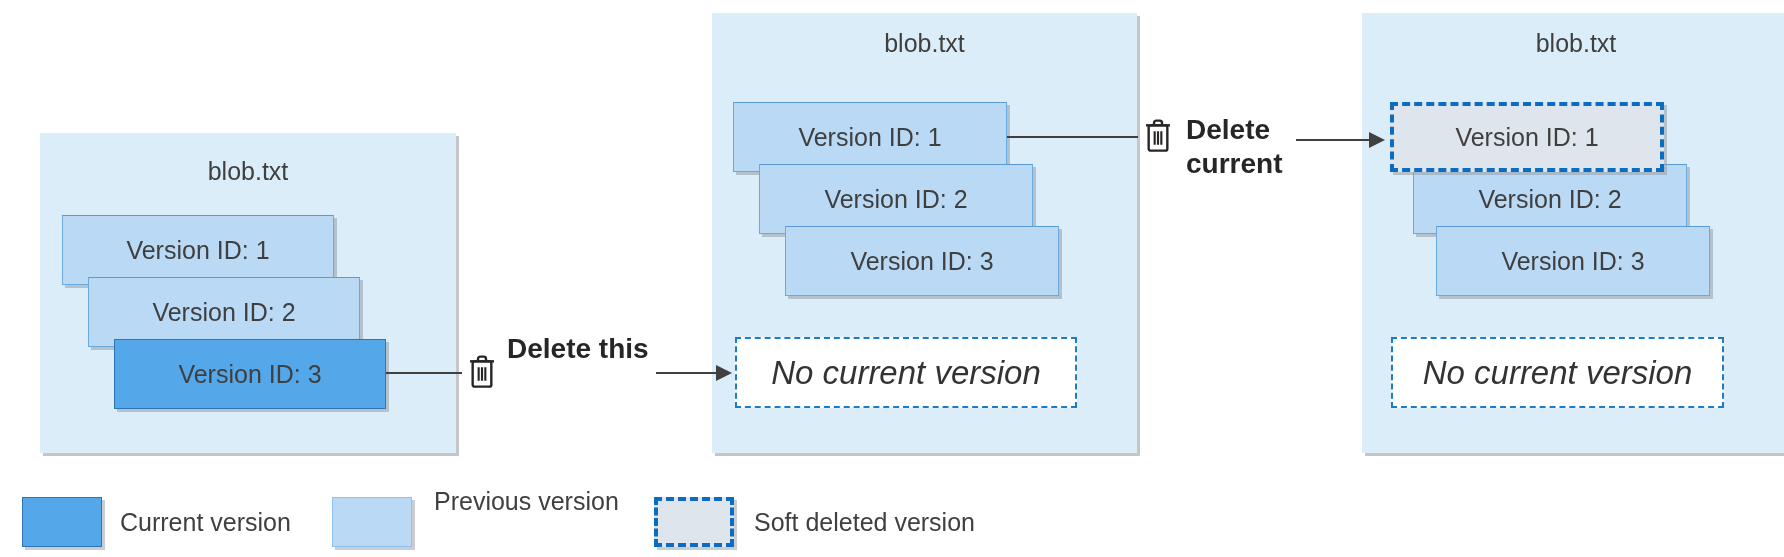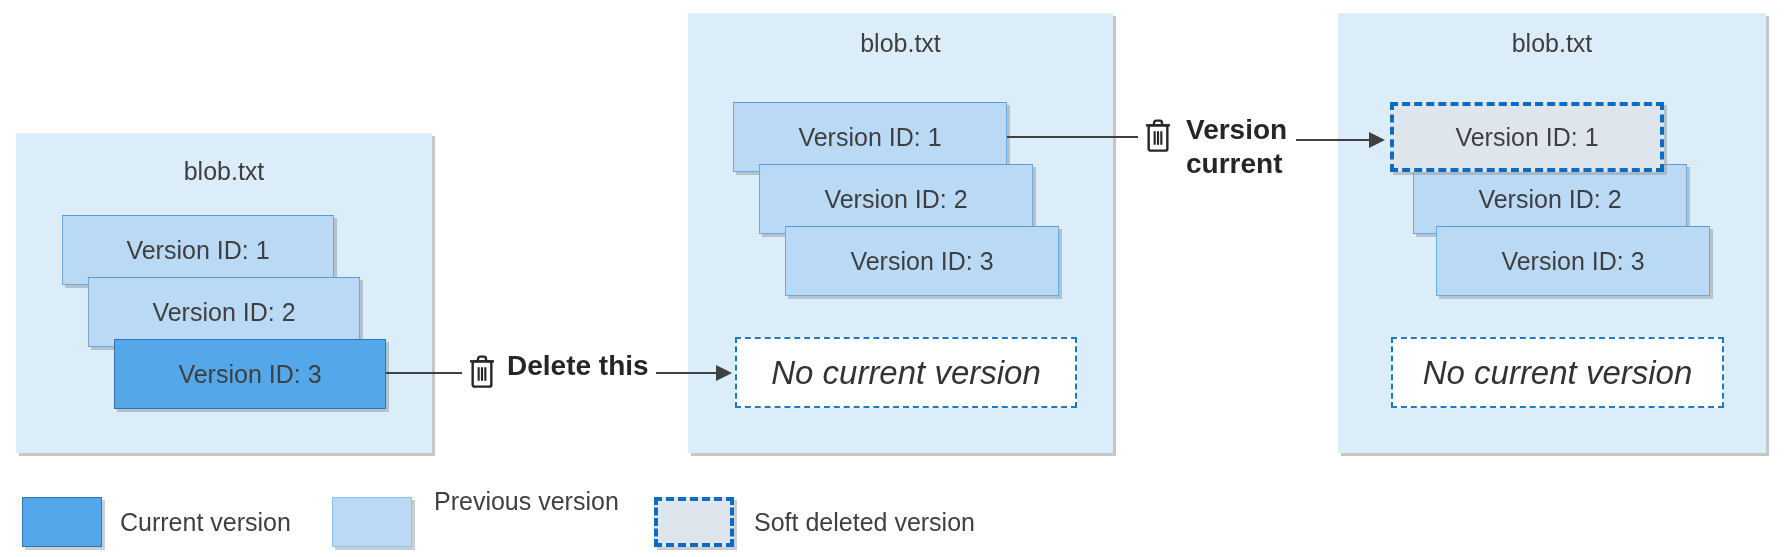--- a/index.html
+++ b/index.html
@@ -3,20 +3,21 @@
 <meta charset="utf-8">
 <style>
   html,body { margin:0; padding:0; background:#ffffff; }
   .canvas {
     position:relative; width:1784px; height:557px; overflow:hidden;
     font-family:"Liberation Sans", sans-serif; background:#ffffff; color:#3f3f3f;
   }
   .panel {
     position:absolute; background:#dbedf8;
     box-shadow:3px 3px 0 #c6c6c6;
+    margin-left:24px;
   }
   .panel-title {
     width:100%; text-align:center; font-size:25px; color:#3f3f3f; padding-top:16px;
   }
   .vbox {
     position:absolute; height:70px; display:flex; align-items:center; justify-content:center;
     font-size:25px; color:#3f3f3f; box-sizing:border-box;
     box-shadow:3px 3px 0 rgba(150,158,165,0.55);
   }
   .vbox.prev    { background:#b9d9f5; border:1px solid #6ba9de; border-top-color:#5b9bd5; }
@@ -114,33 +115,33 @@
     <polygon points="1385,140 1369,132 1369,148" fill="#404040"></polygon>
   </svg>
 
   <svg class="trash" style="left:466px;top:353px;" width="32" height="38" viewBox="0 0 24 28">
     <path d="M3 6h18" stroke="#262626" stroke-width="1.8" fill="none"></path>
     <path d="M9 6V4.2A1.7 1.7 0 0 1 10.7 2.5h2.6A1.7 1.7 0 0 1 15 4.2V6" stroke="#262626" stroke-width="1.8" fill="none"></path>
     <rect x="5" y="6" width="14" height="19" rx="1.5" stroke="#262626" stroke-width="1.8" fill="none"></rect>
     <path d="M9.5 10.5v10 M12 10.5v10 M14.5 10.5v10" stroke="#262626" stroke-width="1.6" fill="none"></path>
   </svg>
 
-  <div class="action-label" style="left:507px;top:349px;">
+  <div class="action-label" style="left:507px;top:332px;">
     <div>Delete this</div>
   </div>
 
   <svg class="trash" style="left:1142px;top:117px;" width="32" height="38" viewBox="0 0 24 28">
     <path d="M3 6h18" stroke="#262626" stroke-width="1.8" fill="none"></path>
     <path d="M9 6V4.2A1.7 1.7 0 0 1 10.7 2.5h2.6A1.7 1.7 0 0 1 15 4.2V6" stroke="#262626" stroke-width="1.8" fill="none"></path>
     <rect x="5" y="6" width="14" height="19" rx="1.5" stroke="#262626" stroke-width="1.8" fill="none"></rect>
     <path d="M9.5 10.5v10 M12 10.5v10 M14.5 10.5v10" stroke="#262626" stroke-width="1.6" fill="none"></path>
   </svg>
 
   <div class="action-label" style="left:1186px;top:113px;">
-    <div>Version</div>
+    <div>Delete</div>
     <div>current</div>
   </div>
 
   <div class="legend-swatch current" style="left:22px;top:497px;"></div>
   <div class="legend-label" style="left:120px;top:497px;">Current version</div>
 
   <div class="legend-swatch previous" style="left:332px;top:497px;"></div>
   <div class="legend-label" style="left:434px;top:476px;">Previous version</div>
 
   <div class="soft-outer legend-swatch" style="left:654px;top:497px;width:80px;height:50px;">

